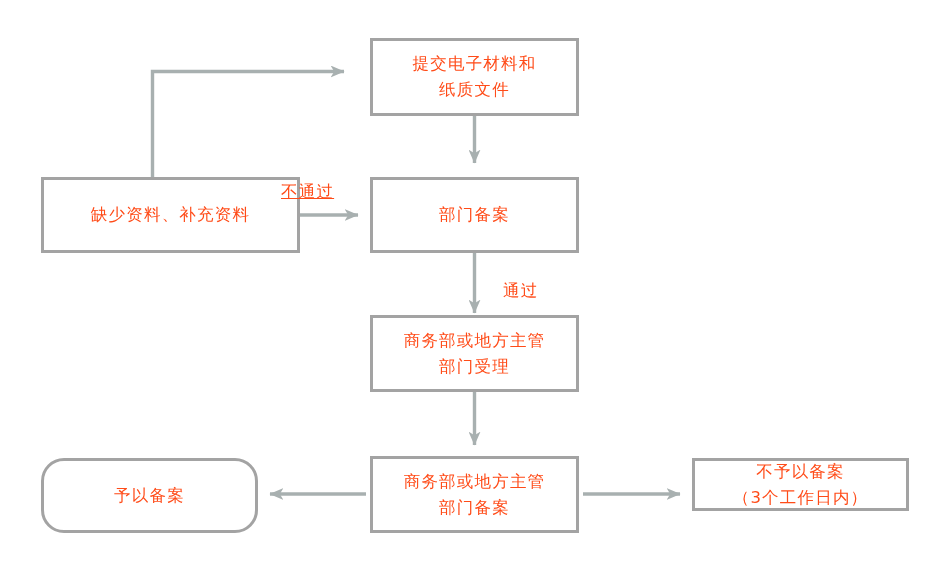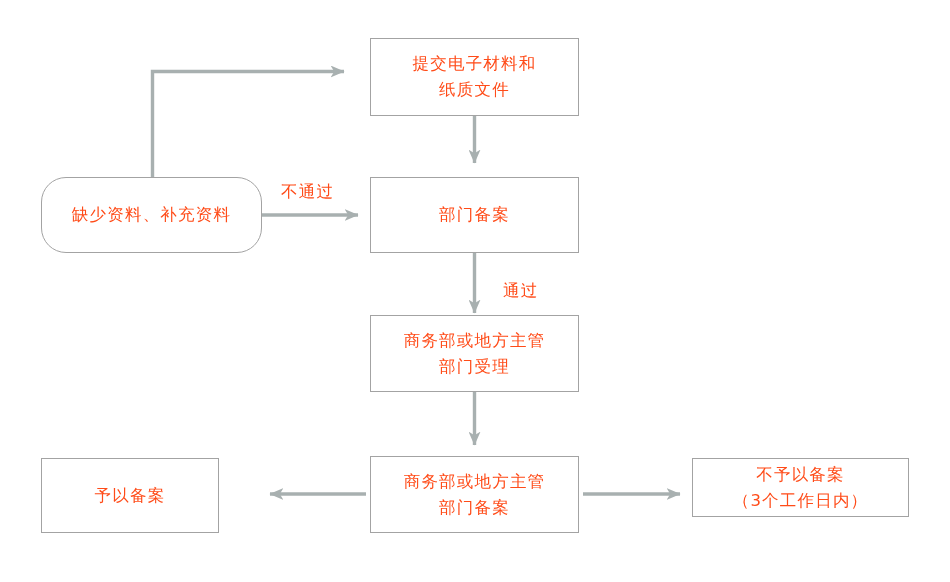--- a/index.html
+++ b/index.html
@@ -13,21 +13,21 @@
   #canvas {
     position: relative;
     width: 950px;
     height: 582px;
     background: #ffffff;
     overflow: hidden;
   }
   .node {
     position: absolute;
     box-sizing: border-box;
-    border: 1px solid #a3a3a3;
+    border: 3px solid #a3a3a3;
     background: #ffffff;
     display: flex;
     align-items: center;
     justify-content: center;
     text-align: center;
     color: #ff4b18;
     font-size: 16.5px;
     line-height: 1.55;
     letter-spacing: 1.2px;
     white-space: pre-line;
@@ -78,32 +78,32 @@
     <path d="M474.5,392 L474.5,445" fill="none" stroke="#a8b0b0" stroke-width="3.4" marker-end="url(#arrowDown)"></path>
 
     <path d="M366,494 L270,494" fill="none" stroke="#a8b0b0" stroke-width="3.4" marker-end="url(#arrowLeft)"></path>
 
     <path d="M583,494 L680,494" fill="none" stroke="#a8b0b0" stroke-width="3.4" marker-end="url(#arrowRight)"></path>
   </svg>
 
   <div class="node" style="left:370px; top:38px; width:209px; height:78px;">提交电子材料和
 纸质文件</div>
 
-  <div class="node" style="left:41px; top:177px; width:221px; height:76px;border-radius:25px;">缺少资料、补充资料</div>
+  <div class="node" style="left:41px; top:177px; width:259px; height:76px;">缺少资料、补充资料</div>
 
   <div class="node" style="left:370px; top:177px; width:209px; height:76px;">部门备案</div>
 
   <div class="node" style="left:370px; top:315px; width:209px; height:77px;">商务部或地方主管
 部门受理</div>
 
   <div class="node" style="left:370px; top:456px; width:209px; height:77px;">商务部或地方主管
 部门备案</div>
 
-  <div class="node" style="left:41px; top:458px; width:178px; height:75px;">予以备案</div>
+  <div class="node" style="left:41px; top:458px; width:217px; height:75px;border-radius:23px;">予以备案</div>
 
-  <div class="node" style="left:692px; top:458px; width:217px; height:59px;">不予以备案
+  <div class="node" style="left:692px; top:458px; width:217px; height:53px;">不予以备案
 （3个工作日内）</div>
 
-  <div class="edge-label" style="left:281px; top:182px;">不通过</div>
+  <div class="edge-label" style="left:281px; top:182px;text-decoration:underline;">不通过</div>
 
   <div class="edge-label" style="left:503px; top:281px;">通过</div>
 
 </div>
 
 </body></html>

